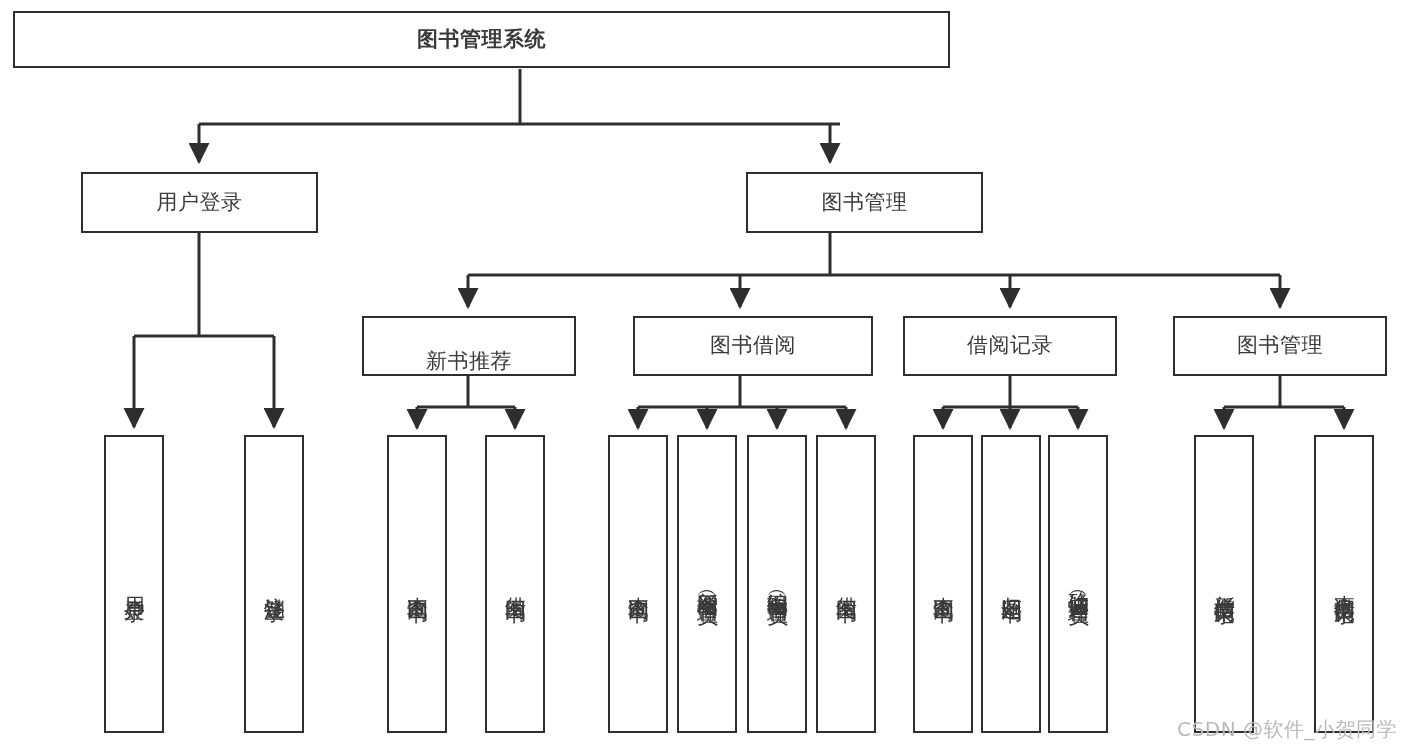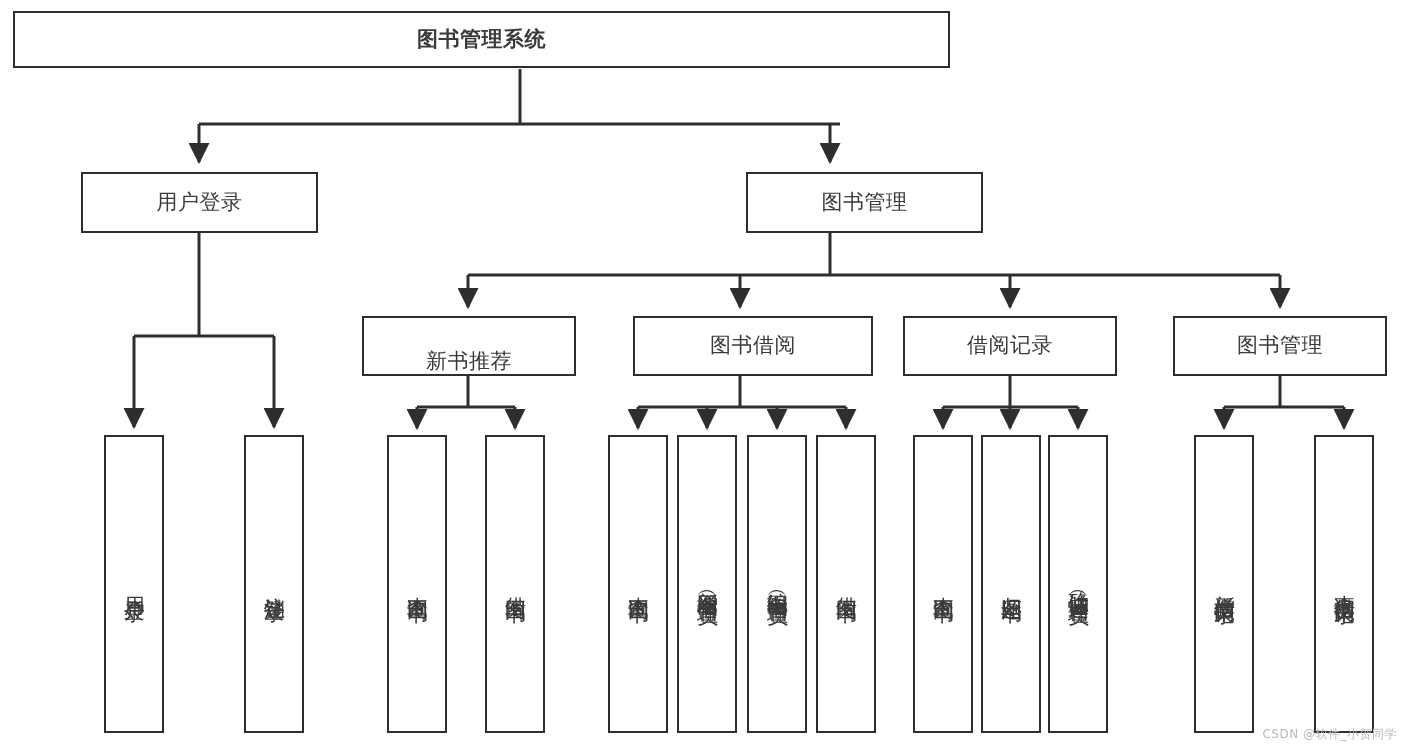--- a/index.html
+++ b/index.html
@@ -52,21 +52,21 @@
   .node-vertical .vtext {
     writing-mode: vertical-rl;
     text-orientation: upright;
     display: block;
     text-align: center;
   }
   #watermark {
     position: absolute;
     right: 8px;
     bottom: 4px;
-    font-size: 12px;
+    font-size: 20px;
     color: #b9b9b9;
     letter-spacing: 0.5px;
     white-space: nowrap;
     pointer-events: none;
   }
 </style>
 </head>
 <body>
 
 <div id="canvas">

